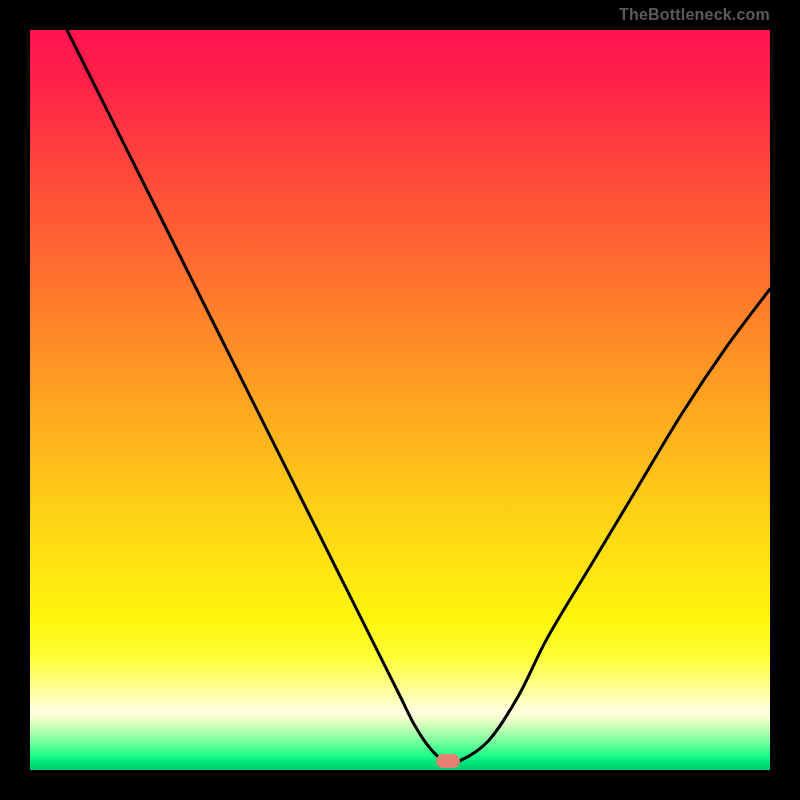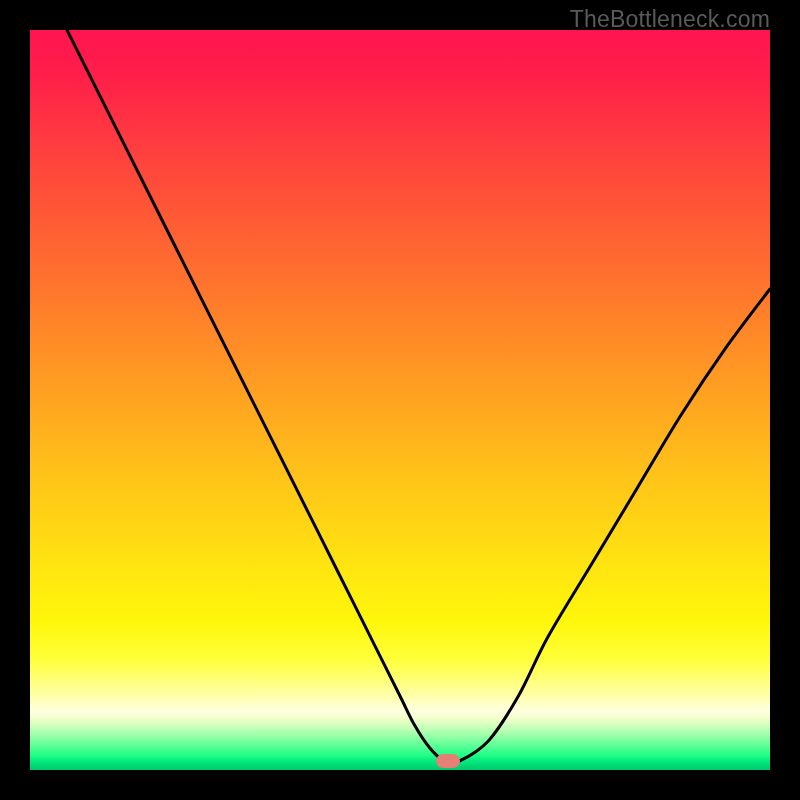--- a/index.html
+++ b/index.html
@@ -68,22 +68,22 @@
     height: 14px;
     border-radius: 7px;
     background: #e48074;
     transform: translate(-50%, -50%);
   }
   .watermark {
     position: absolute;
     top: 6px;
     right: 30px;
     color: #5a5a5a;
-    font-size: 23px;
-    font-weight: 400;
+    font-size: 16px;
+    font-weight: 700;
     letter-spacing: 0.2px;
   }
 </style>
 </head>
 <body>
 
 <div class="frame">
   <div class="plot">
     <div class="gradient"></div>
     <svg class="curve" viewBox="0 0 740 740" preserveAspectRatio="none">

